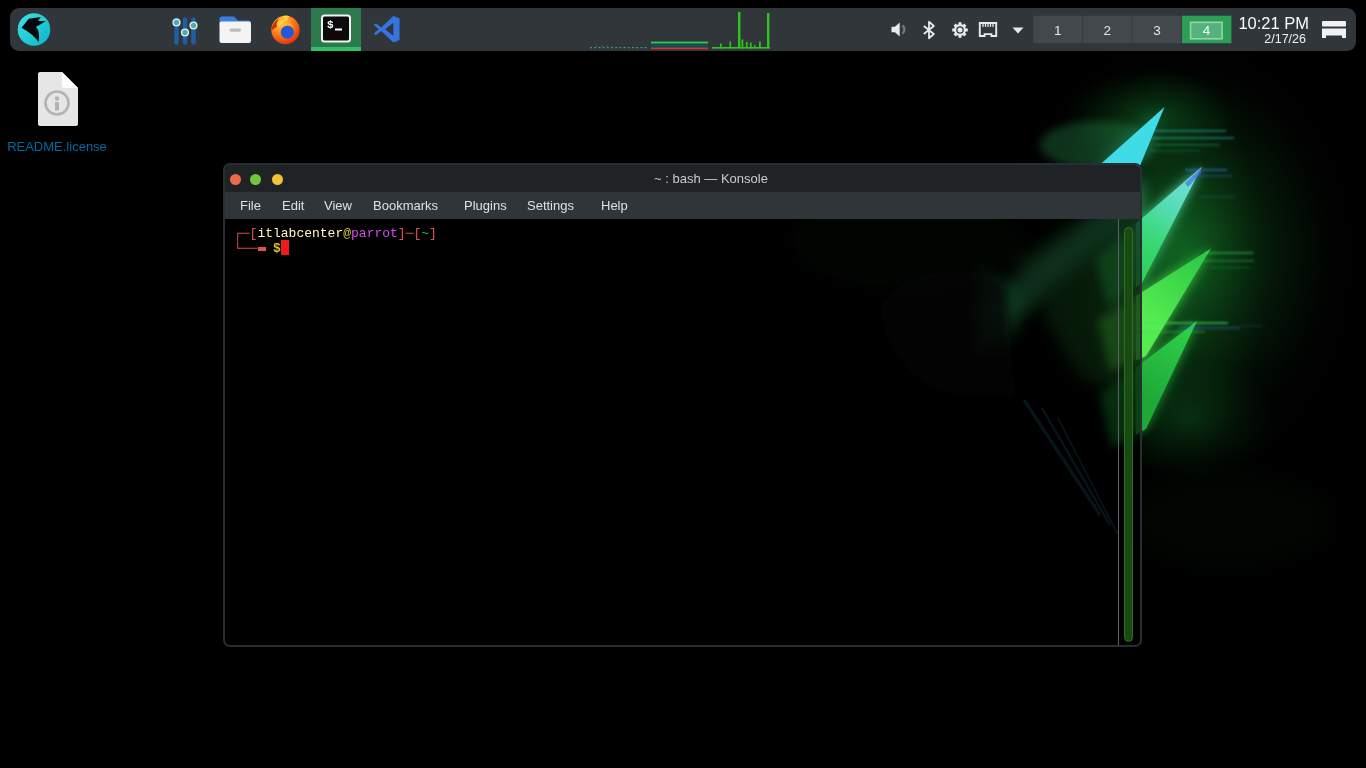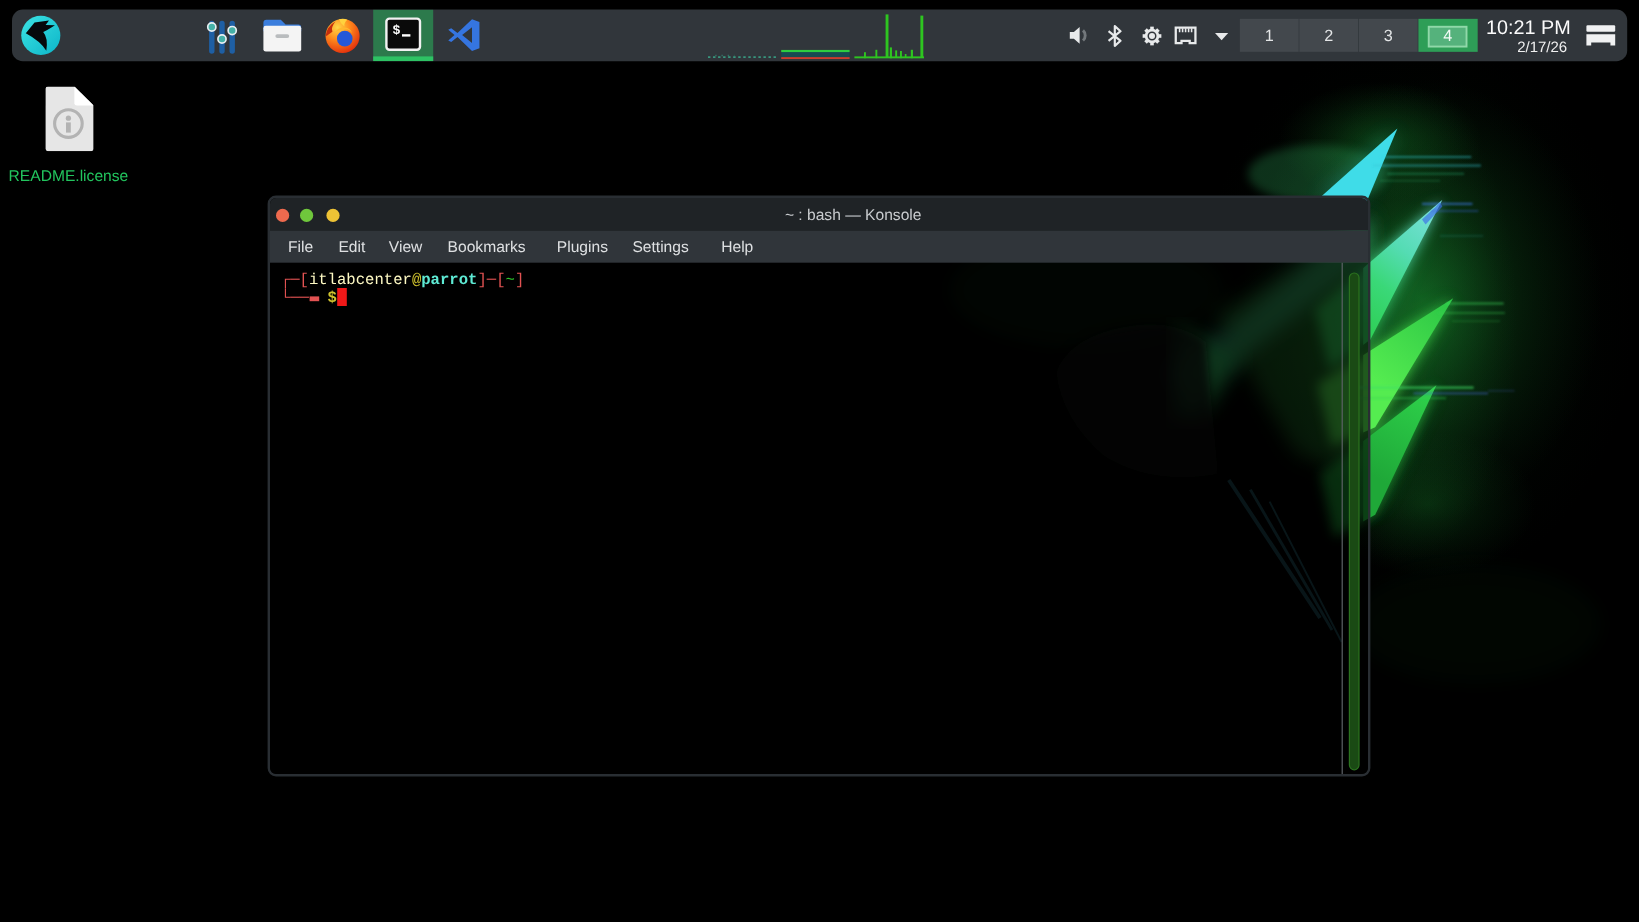--- a/index.html
+++ b/index.html
@@ -132,21 +132,21 @@
     <span class="abs" style="left:302px;top:6px;">Settings</span>
     <span class="abs" style="left:376px;top:6px;">Help</span>
   </div>
 
   <div class="abs" style="left:0;top:54px;width:100%;height:430px;background:rgba(0,0,0,0.62);">
 
     <div class="abs" style="left:893px;top:0;width:1px;height:100%;background:#5d6266;"></div>
     <div class="abs" style="left:899px;top:8px;width:9px;height:415px;border-radius:4.5px;background:#1a4a14;border:1.5px solid #2b721f;box-sizing:border-box;"></div>
 
     <div class="abs" style="left:0;top:0;width:890px;height:100%;font-family:'Liberation Mono',monospace;font-size:13px;">
-      <div class="abs" style="left:9px;top:7px;white-space:pre;"><span style="color:#e25252">┌─[</span><span style="color:#fef9c3">itlabcenter</span><span style="color:#cfc22e">@</span><span style="color:#5eead4;font-weight:bold">parrot</span><span style="color:#e25252">]─[</span><span style="color:#2bc42b">~</span><span style="color:#e25252">]</span></div>
+      <div class="abs" style="left:9px;top:7px;white-space:pre;"><span style="color:#e25252">┌─[</span><span style="color:#fef9c3">itlabcenter</span><span style="color:#cfc22e">@</span><span style="color:#d946ef;font-weight:normal">parrot</span><span style="color:#e25252">]─[</span><span style="color:#2bc42b">~</span><span style="color:#e25252">]</span></div>
       <div class="abs" style="left:9px;top:22px;white-space:pre;"><span style="color:#e25252">└──</span></div>
       <div class="abs" style="left:33px;top:27.5px;width:8px;height:4px;background:#e25252;"></div>
       <div class="abs" style="left:48px;top:22px;color:#cfc22e;font-weight:bold;">$</div>
       <div class="abs" style="left:56px;top:21px;width:7.5px;height:15px;background:#f01818;"></div>
     </div>
   </div>
 </div>
 
 <div class="abs" id="panel" style="left:10px;top:8px;width:1346px;height:43px;background:#31363b;border-radius:9px;">
 <svg class="abs" style="left:0;top:0;" width="1346" height="43" viewBox="0 0 1346 43">
@@ -286,14 +286,14 @@
 </div>
 
 <div class="abs" style="left:6px;top:66px;width:102px;height:92px;text-align:center;">
   <svg class="abs" style="left:30px;top:6px;" width="42" height="54" viewBox="0 0 42 54">
     <path d="M 2,2 Q 2,0 4,0 L 26,0 L 42,16 L 42,52 Q 42,54 40,54 L 4,54 Q 2,54 2,52 Z" fill="#e6e6e6"></path>
     <path d="M 26,0 L 42,16 L 28,16 Q 26,16 26,14 Z" fill="#ffffff"></path>
     <circle cx="21" cy="31" r="11.5" fill="none" stroke="#b3b3b3" stroke-width="2.6"></circle>
     <circle cx="21" cy="26.5" r="2.2" fill="#b3b3b3"></circle>
     <rect x="19" y="30" width="4" height="8.5" fill="#b3b3b3"></rect>
   </svg>
-  <div class="abs" style="left:0;top:73px;width:102px;color:#22c55e;font-size:13px;">README.license</div>
+  <div class="abs" style="left:0;top:73px;width:102px;color:#0369a1;font-size:13px;">README.license</div>
 </div>
 
 </body></html>

